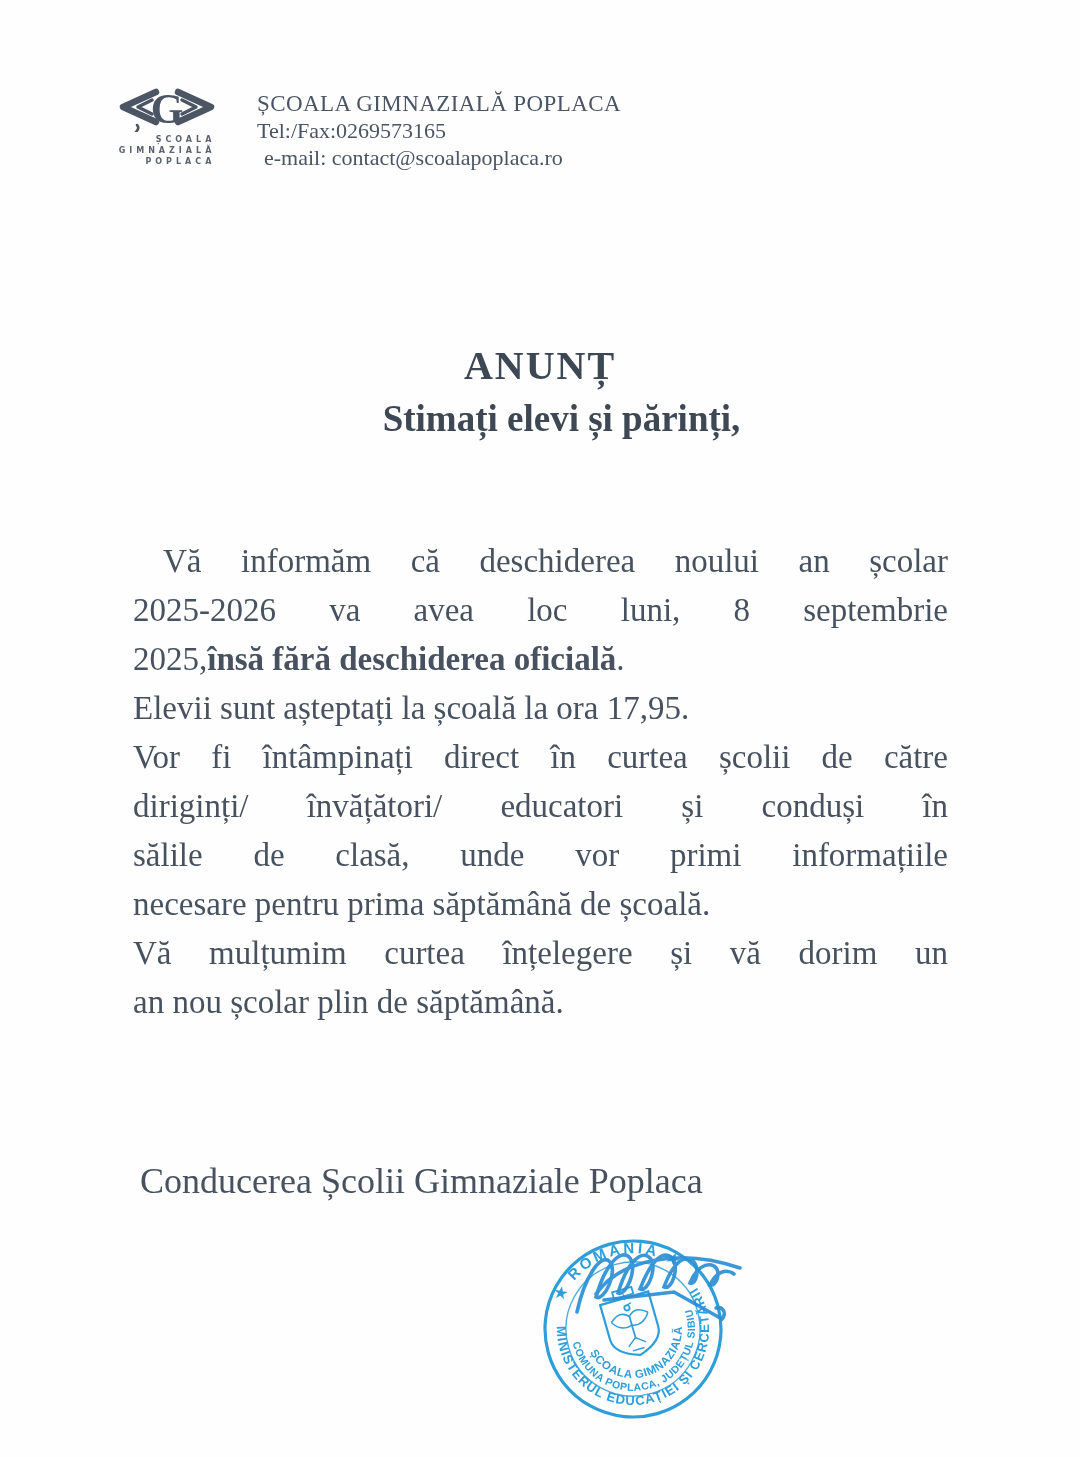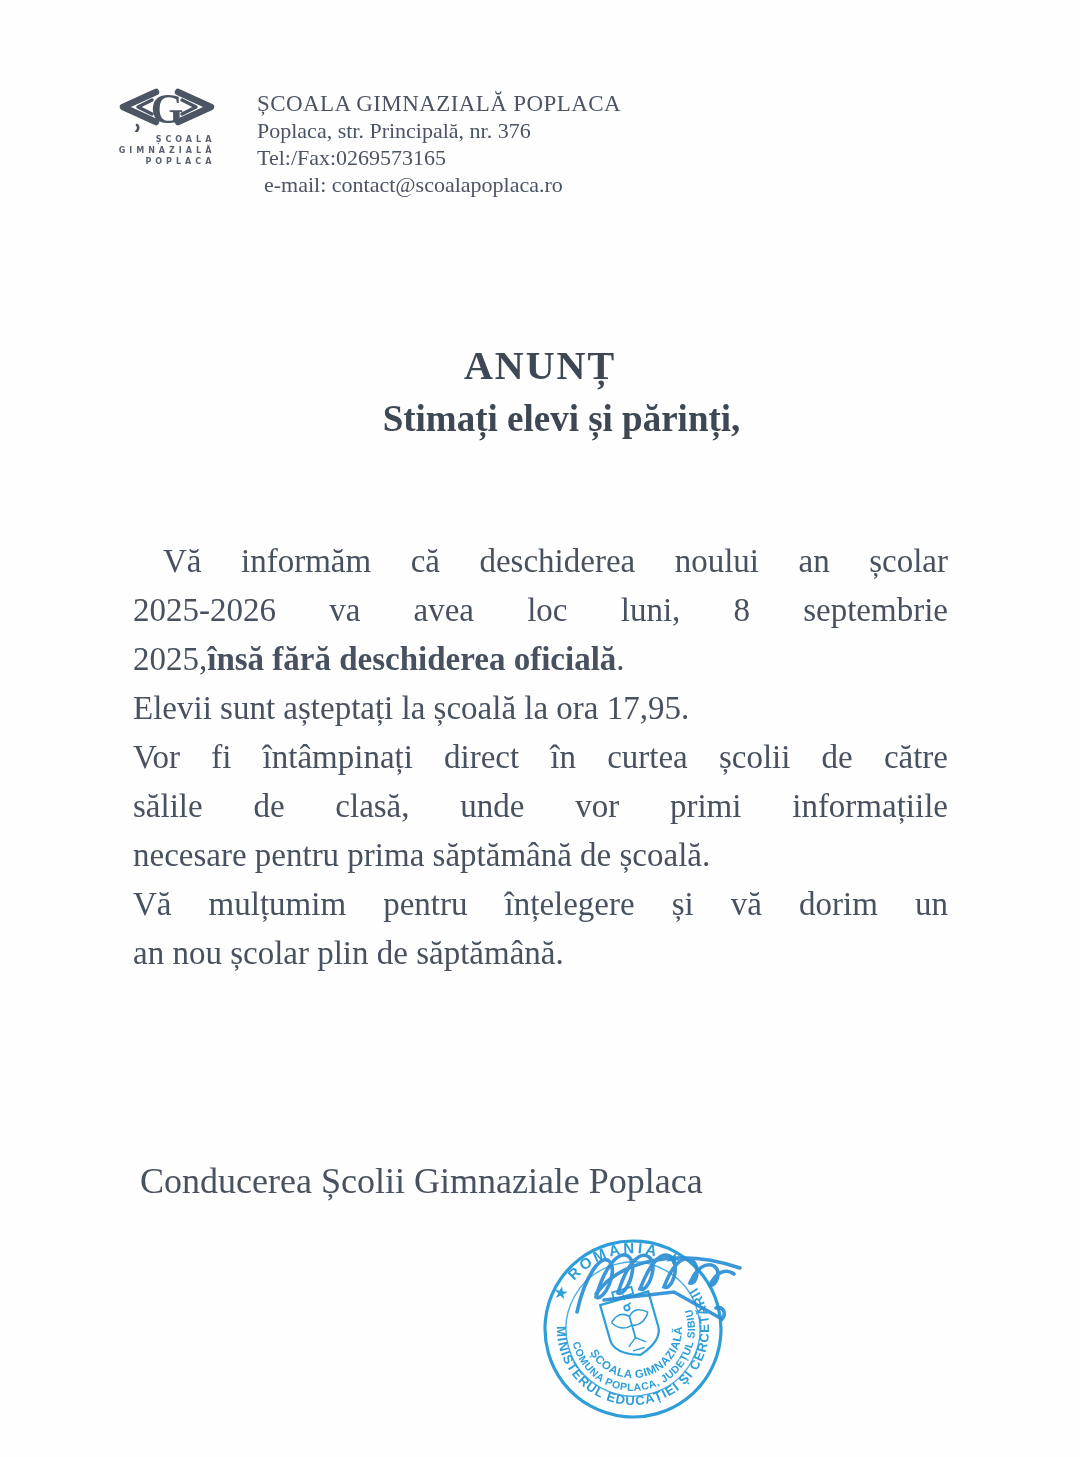--- a/index.html
+++ b/index.html
@@ -61,40 +61,40 @@
         <text x="61" y="39" text-anchor="middle" font-family="Liberation Serif, serif" font-size="42" font-weight="bold" fill="#4b5563">G</text>
       </svg>
       <div class="logo-caption">
         <div class="cap-line">ȘCOALA</div>
         <div class="cap-line">GIMNAZIALĂ</div>
         <div class="cap-line">POPLACA</div>
       </div>
     </div>
     <div class="head-info">
       <div class="school-name">ȘCOALA GIMNAZIALĂ POPLACA</div>
-      <div class="address">Poplaca, str. Principală, nr. 376</div>
       <div class="phone">Tel:/Fax:0269573165</div>
       <div class="email">e-mail: contact@scoalapoplaca.ro</div>
     </div>
   </div>
 
   <div class="title-block">
     <div class="doc-title">ANUNȚ</div>
     <div class="doc-salutation">Stimați elevi și părinți,</div>
   </div>
 
   <div class="body-text">
       <div class="body-line justify indent"><span>Vă informăm că deschiderea noului an școlar</span></div>
       <div class="body-line justify"><span>2025-2026 va avea loc luni, 8 septembrie</span></div>
       <div class="body-line"><span>2025,</span><span class="seg-bold">însă fără deschiderea oficială</span><span>.</span></div>
       <div class="body-line"><span>Elevii sunt așteptați la școală la ora 17,95.</span></div>
       <div class="body-line justify"><span>Vor fi întâmpinați direct în curtea școlii de către</span></div>
+      <div class="body-line justify"><span>diriginți/ învățători/ educatori și conduși în</span></div>
       <div class="body-line justify"><span>sălile de clasă, unde vor primi informațiile</span></div>
       <div class="body-line"><span>necesare pentru prima săptămână de școală.</span></div>
-      <div class="body-line justify"><span>Vă mulțumim pentru înțelegere și vă dorim un</span></div>
+      <div class="body-line justify"><span>Vă mulțumim curtea înțelegere și vă dorim un</span></div>
       <div class="body-line"><span>an nou școlar plin de săptămână.</span></div>
     </div>
 
   <div class="closing">Conducerea Școlii Gimnaziale Poplaca</div>
 
   <svg class="stamp" viewBox="-101 -101 202 202">
     <g transform="rotate(-16)" fill="none" stroke="#2e9ed9">
       <circle r="88" stroke-width="3.2"></circle>
       <circle r="67" stroke-width="1.4" opacity="0.85"></circle>
 

